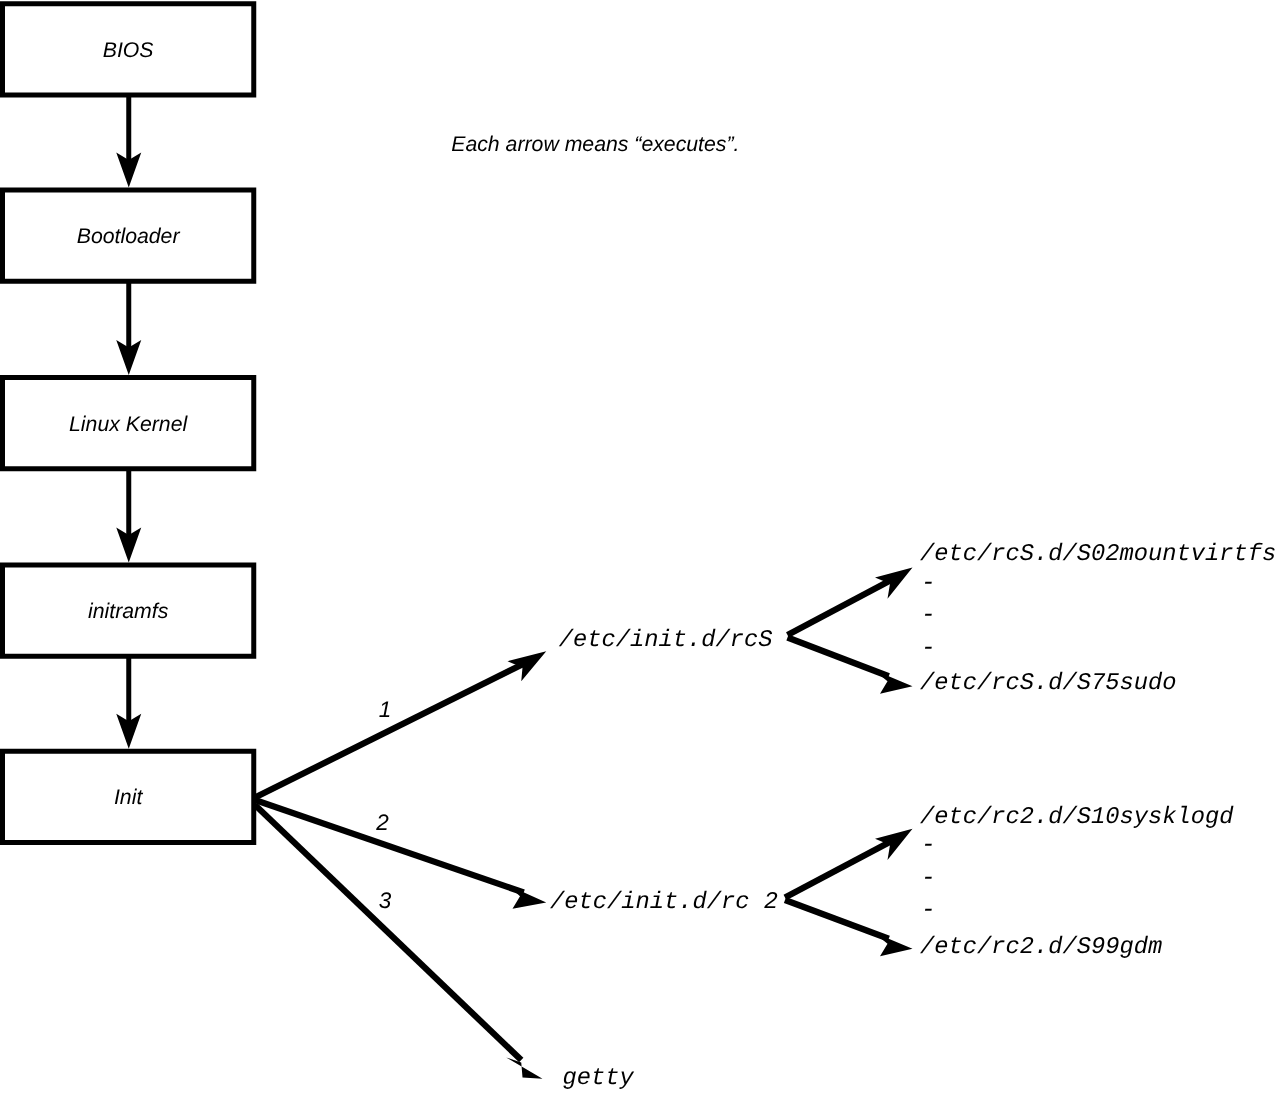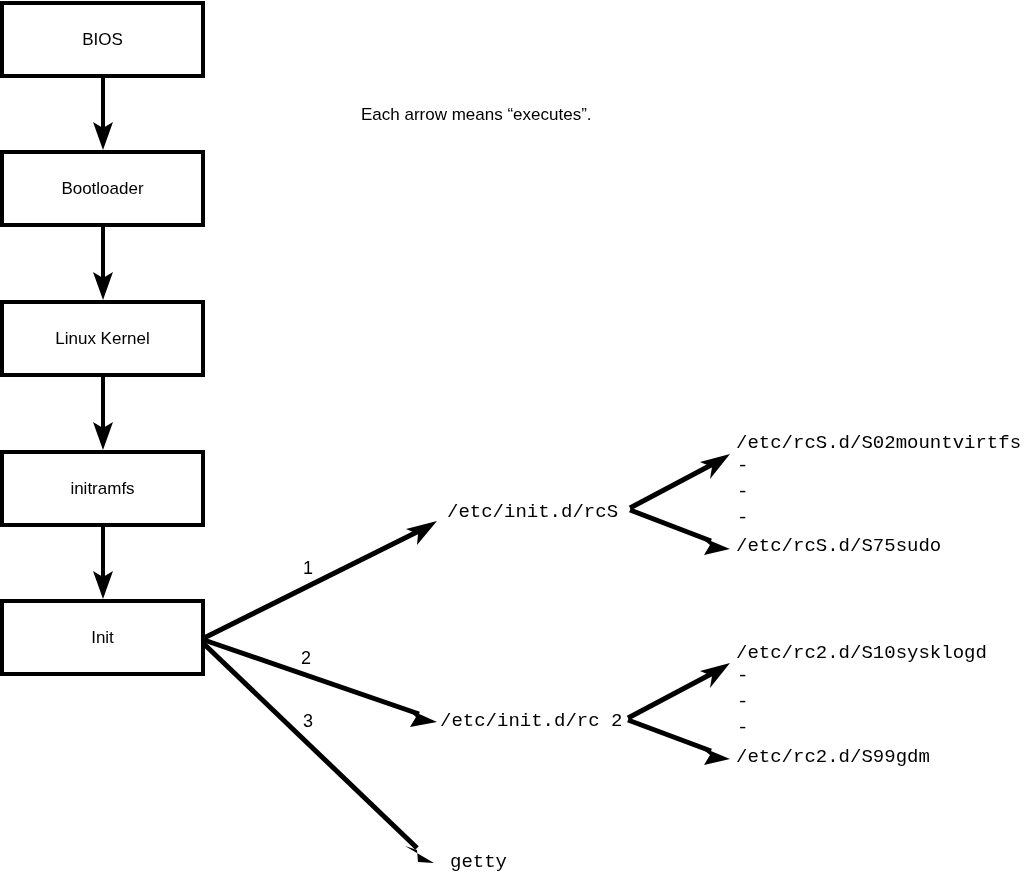--- a/index.html
+++ b/index.html
@@ -12,20 +12,21 @@
     width: 1024px;
     height: 875px;
     font-family: "Liberation Sans", sans-serif;
     color: #000000;
     overflow: hidden;
   }
   #diagram-root {
     position: relative;
     width: 1016px;
     height: 875px;
+    font-style: italic;
   }
   svg#boot-diagram {
     display: block;
     width: 1024px;
     height: 875px;
   }
   .box-rect {
     fill: #ffffff;
     stroke: #000000;
     stroke-width: 4;

